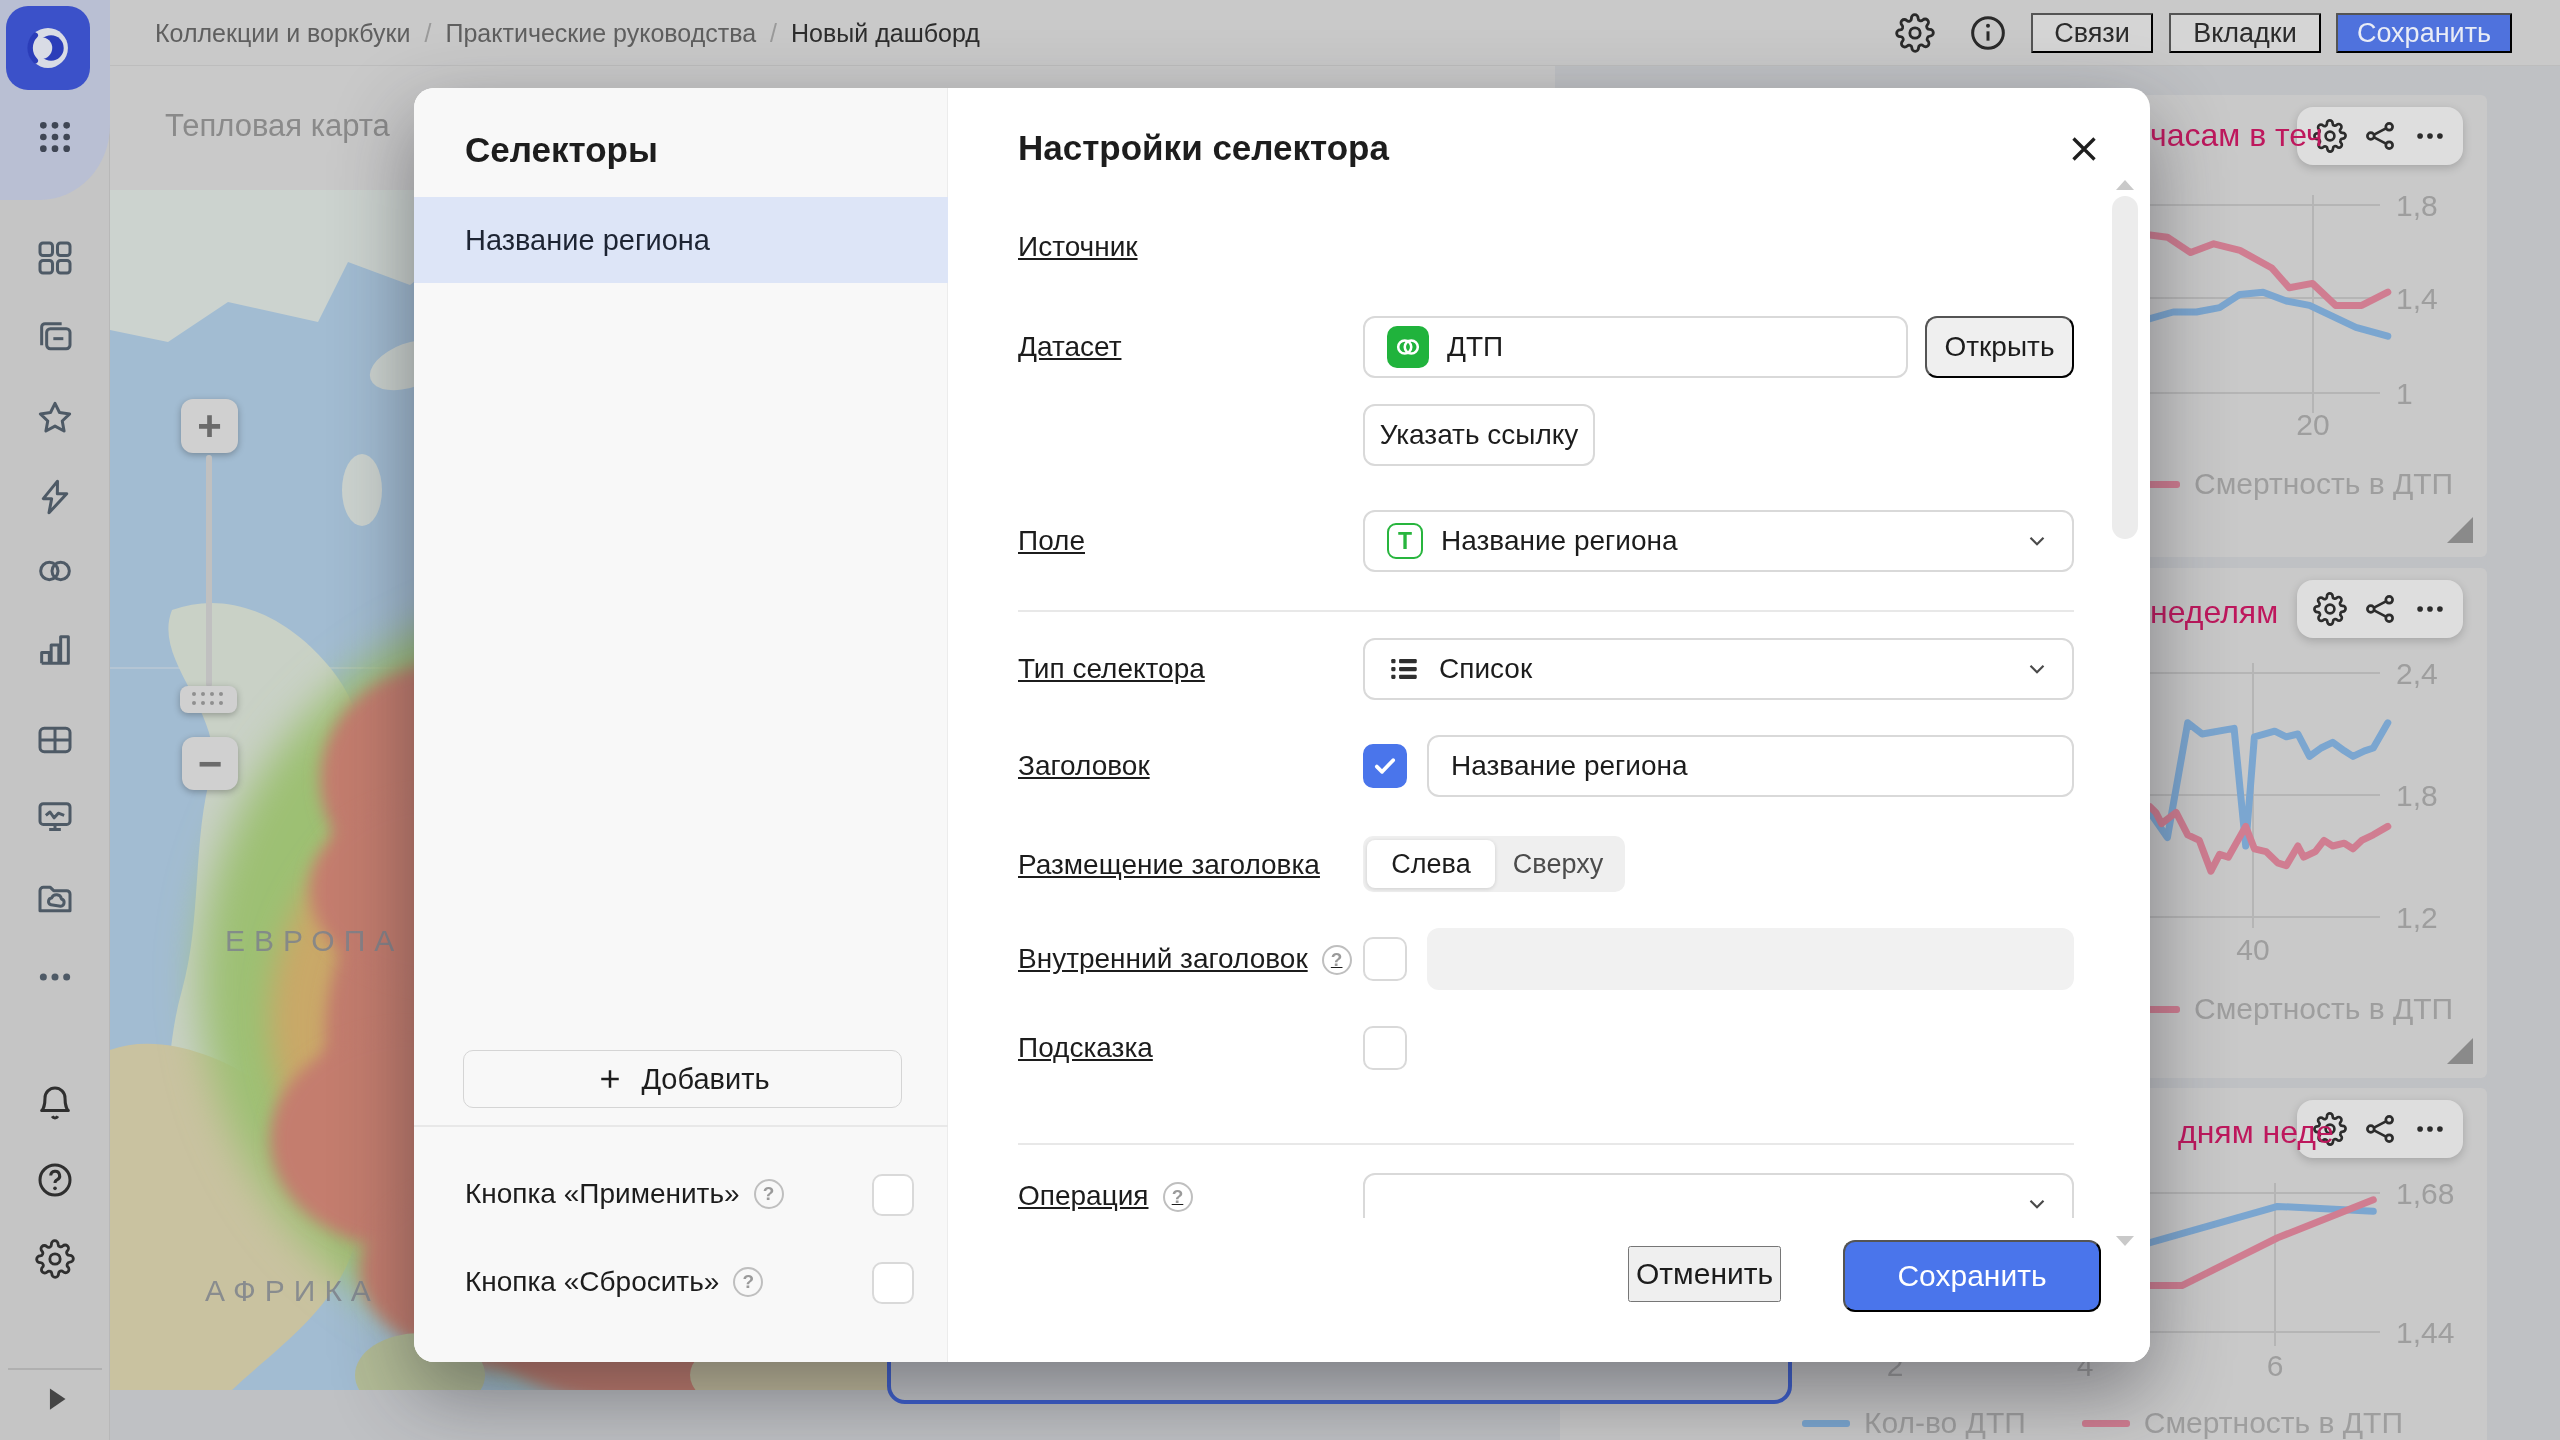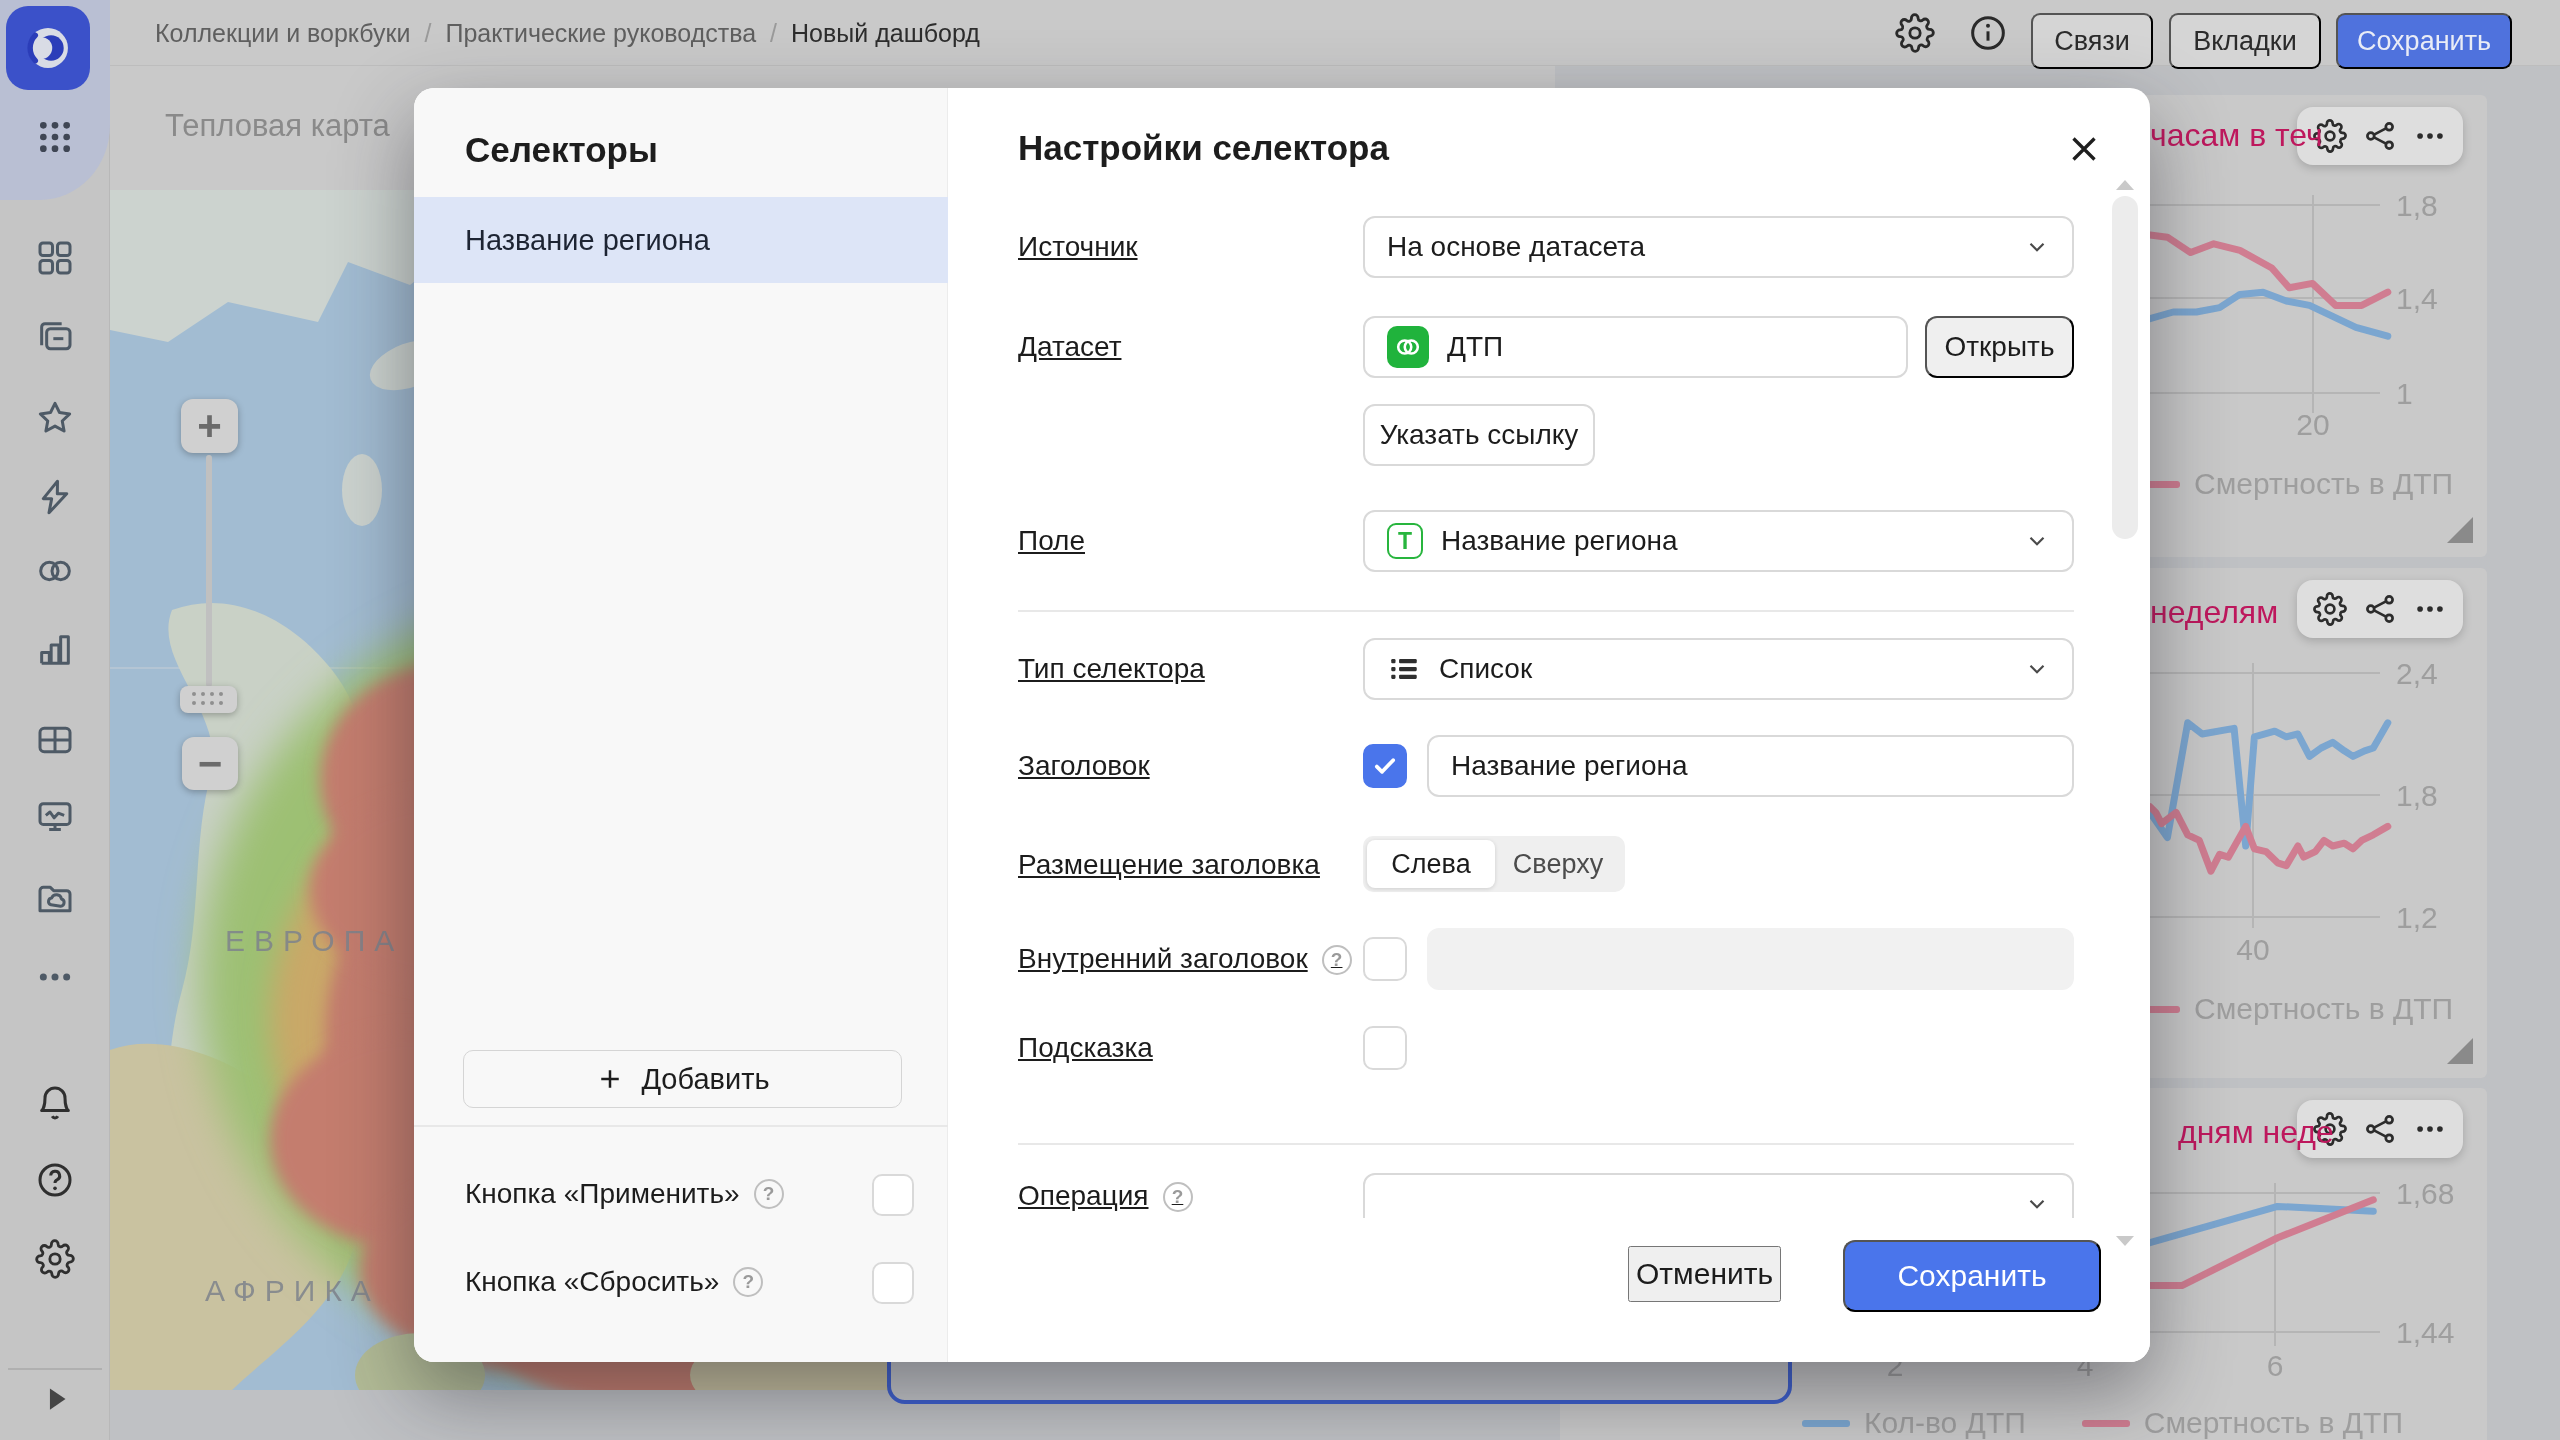--- a/index.html
+++ b/index.html
@@ -6,21 +6,21 @@
   body{font-family:"Liberation Sans",sans-serif;background:#9a9a9a;}
   #root{position:relative;width:2560px;height:1440px;overflow:hidden;background:#bfc1c4;}
   #root *{box-sizing:border-box;}
 
   
   .top-header{position:absolute;left:0;top:0;width:2560px;height:66px;background:#c9c9c9;border-bottom:1px solid #bdbdbd;}
   .crumbs{position:absolute;left:155px;top:0;height:66px;display:flex;align-items:center;gap:14px;font-size:25px;color:#5f5f5f;}
   .crumbs .sep{color:#9a9a9a;}
   .crumbs .active{color:#2d2d2d;}
   .hicon{position:absolute;top:13px;width:40px;height:40px;color:#2a2a2a;cursor:pointer;}
-  .hbtn{position:absolute;top:13px;height:56px;border-radius:9px;background:#d5d5d5;color:#2b2b2b;font-size:27px;display:flex;align-items:center;justify-content:center;cursor:pointer;}
+  .hbtn{position:absolute;top:13px;height:40px;border-radius:1px;background:#d5d5d5;color:#2b2b2b;font-size:27px;display:flex;align-items:center;justify-content:center;cursor:pointer;}
   .hbtn.primary{background:#4f72dd;color:#e9ecf6;}
 
   .sidebar{position:absolute;left:0;top:0;width:110px;height:1440px;background:#c5c5c5;border-right:1px solid #b8b8b8;}
   .side-blob{position:absolute;left:0;top:0;width:110px;height:200px;background:#b9bfd3;border-bottom-right-radius:70px 75px;}
   .logo-btn{position:absolute;left:6px;top:6px;width:84px;height:84px;border-radius:22px;background:#3b51c9;display:flex;align-items:center;justify-content:center;cursor:pointer;}
   .sicon{position:absolute;left:35px;width:40px;height:40px;color:#4e5a66;cursor:pointer;}
   .sicon.dark{color:#2f2f2f;}
   .side-divider{position:absolute;left:8px;width:94px;height:0;border-top:2px solid #b0b0b0;}
 
   .map-card{position:absolute;left:110px;top:66px;width:1445px;height:1324px;background:#c9c9c9;overflow:hidden;}
@@ -452,26 +452,20 @@
       <svg viewBox="0 0 24 24" fill="none" stroke="currentColor" stroke-width="1.9">
           <path d="M6 6l12 12M18 6L6 18"></path>
         </svg>
     </span>
 
     <div class="rpanel-content">
 
       <div class="f-label" style="left:70px;top:143px">
           <span>Источник</span>
         </div>
-      <div class="control" style="left:415px;top:128px;width:711px">
-        <span class="grow">На основе датасета</span>
-        <span class="chev"><svg viewBox="0 0 24 24" fill="none" stroke="currentColor" stroke-width="2">
-              <path d="M6 9l6 6 6-6"></path>
-            </svg></span>
-      </div>
 
       <div class="f-label" style="left:70px;top:243px">
           <span>Датасет</span>
         </div>
       <div class="control" style="left:415px;top:228px;width:545px">
         <span class="ds-icon">
           <svg width="28" height="28" viewBox="0 0 24 24" fill="none" stroke="#ffffff" stroke-width="2.2">
               <circle cx="9.2" cy="12" r="5.6"></circle>
               <circle cx="14.8" cy="12" r="5.6"></circle>
             </svg>

